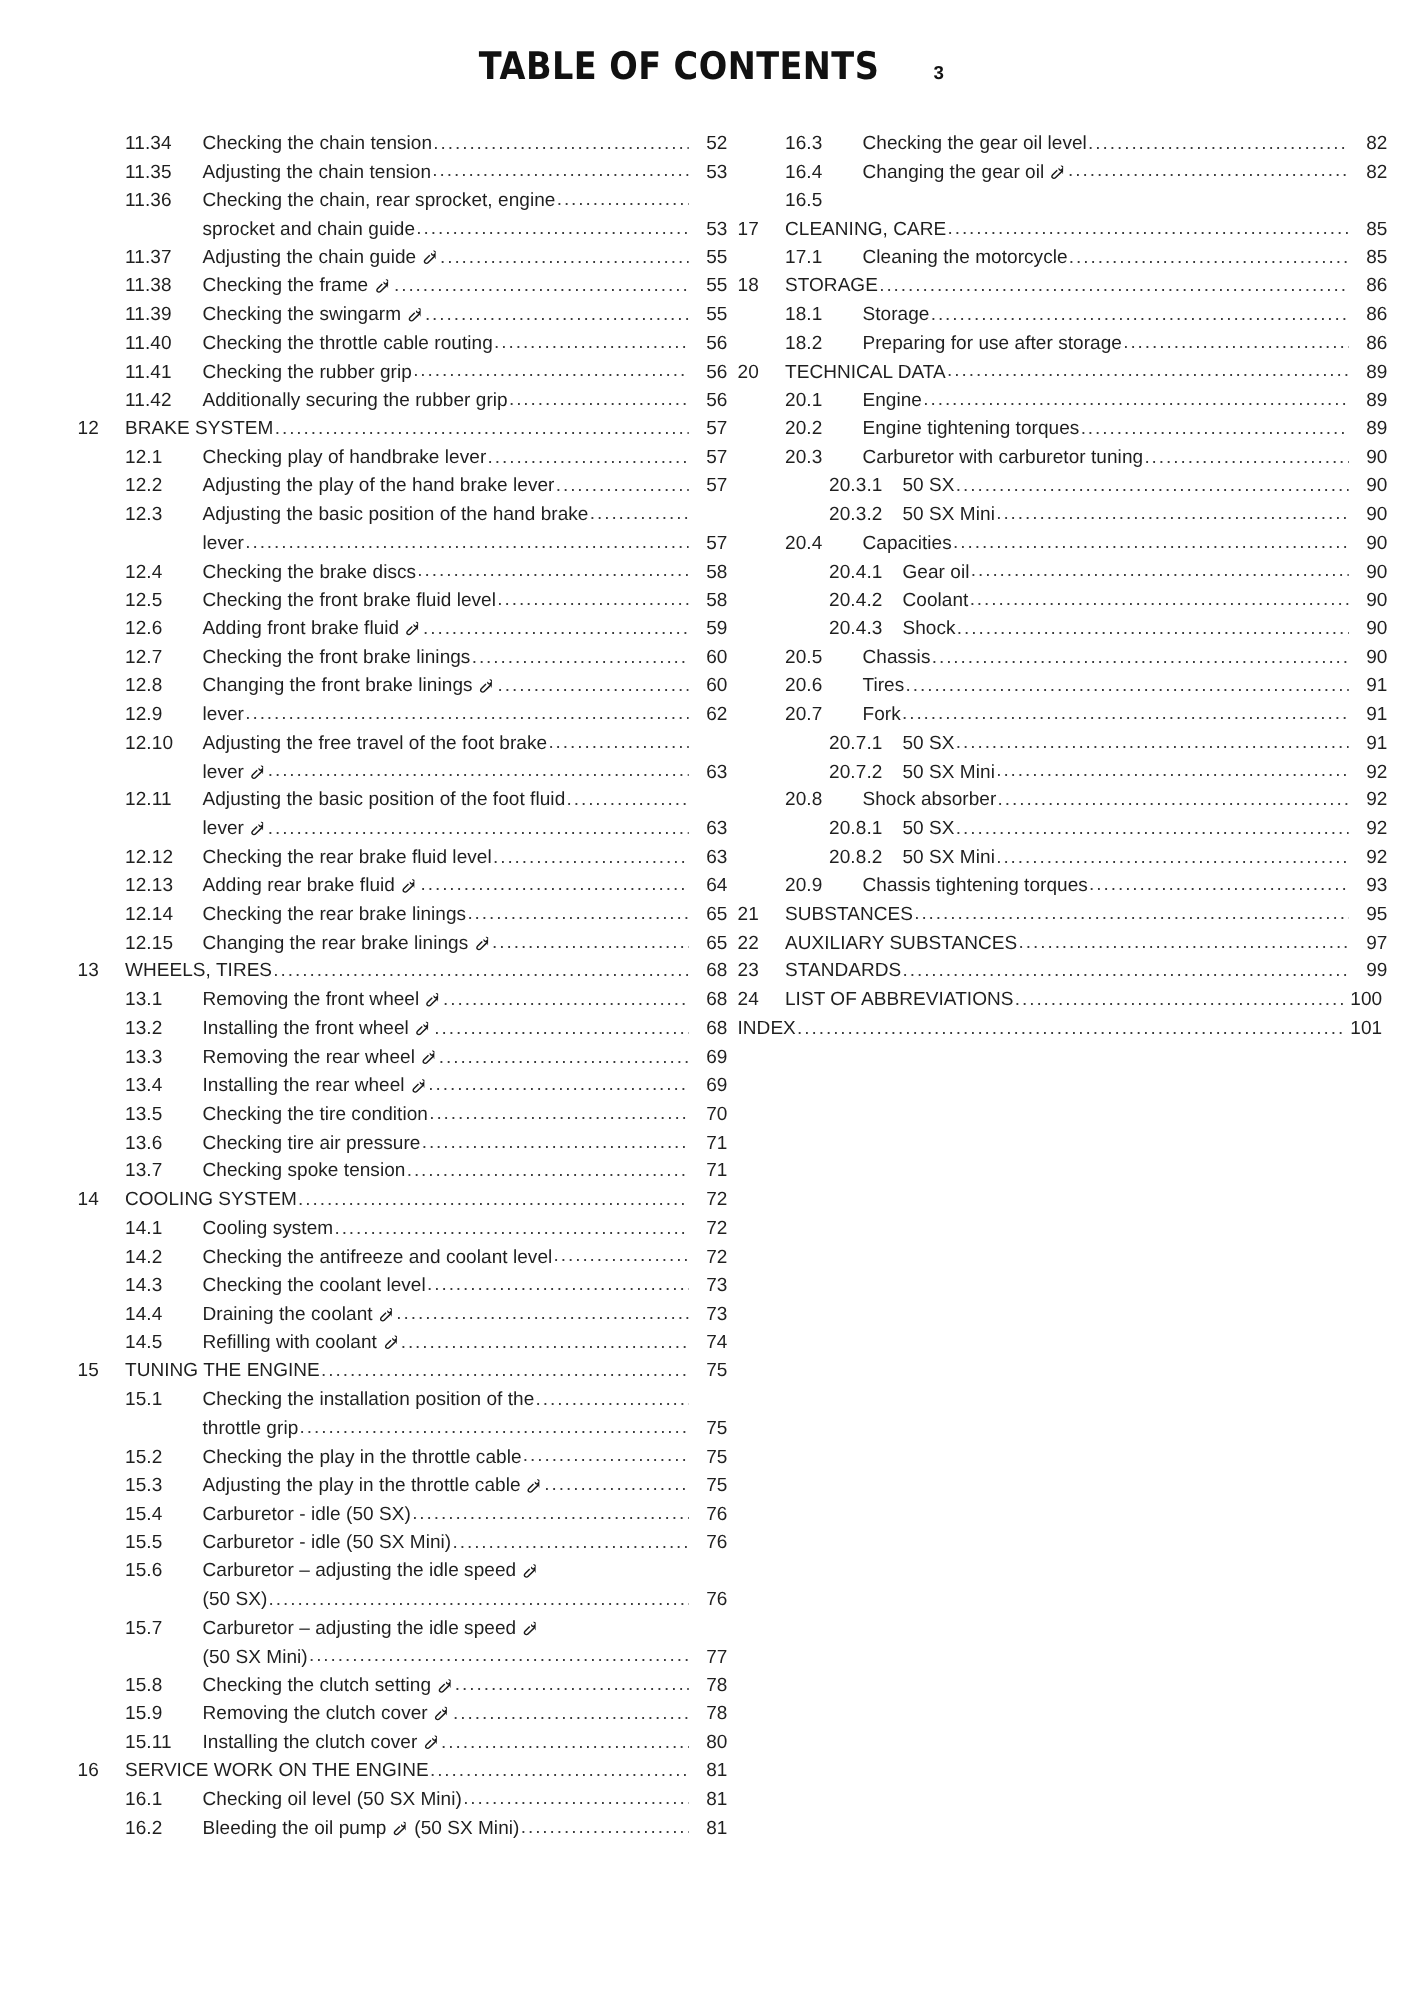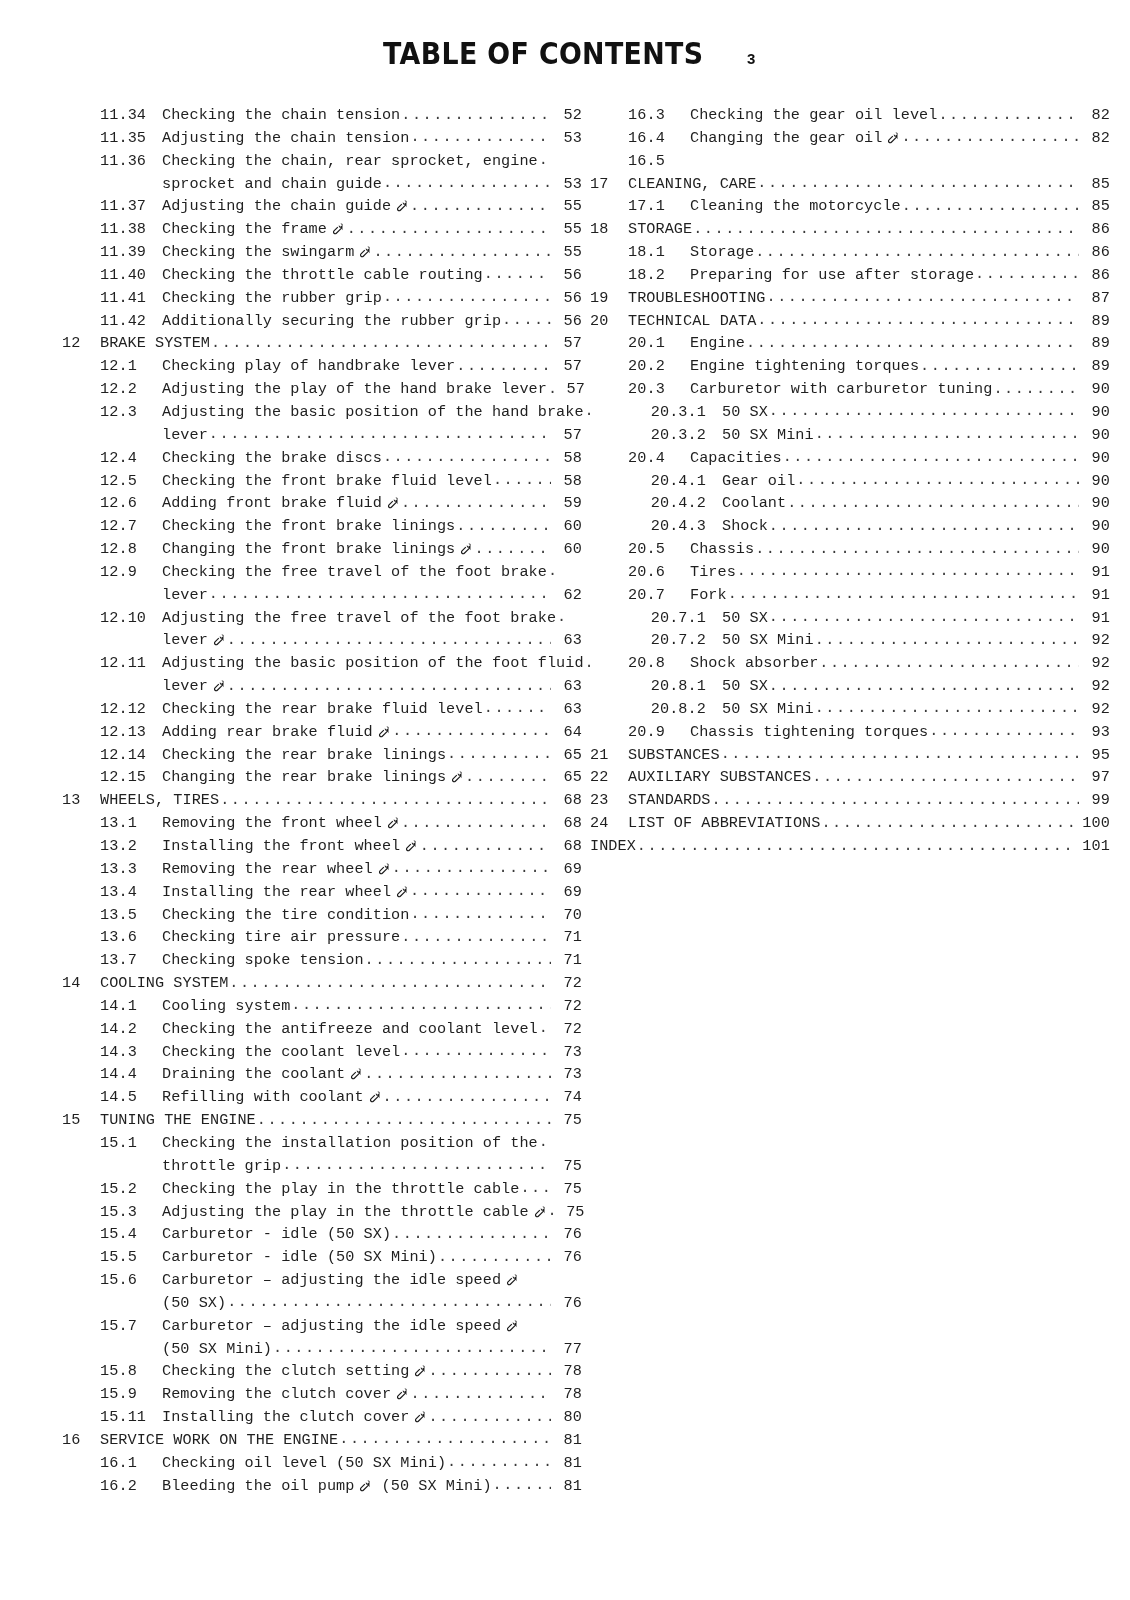--- a/index.html
+++ b/index.html
@@ -52,21 +52,20 @@
     position: absolute;
     top: 104px;
     left: 0;
     width: 1130px;
     display: flex;
     gap: 0px;
   }
   .col {
     width: 520px;
     flex: 0 0 520px;
-    font-family: Liberation Mono, monospace;
   }
   .col-left { margin-left: 62px; }
   .col-right { margin-left: 8px; }
 
   .toc-row {
     display: flex;
     align-items: flex-start;
     font-size: 15.2px;
     line-height: 22.85px;
     color: #1f1f1f;
@@ -121,21 +120,21 @@
   .leader::after {
     content: "........................................................................................................";
   }
   .pg {
     flex: 0 0 auto;
     width: 30px;
     text-align: right;
     font-size: 15.2px;
     letter-spacing: 0.1px;
   }
-  .pg.wide { width: 34px; }
+  .pg.wide { width: 34px; text-align: center; }
 
   .wrench {
     display: inline-block;
     width: 13px;
     height: 13px;
     position: relative;
     top: 2px;
     margin-left: 4px;
     margin-right: 1px;
     flex: 0 0 auto;
@@ -369,25 +368,20 @@
               <span class="spacer-after-wrench"></span>
               <span class="leader"></span>
               <span class="pg">60</span>
             </div>
           </div>
         </div>
         <div class="toc-row lvl2">
           <div class="num">12.9</div>
           <div class="body">
             <div class="line">
-              <span class="label">Checking the free travel of the foot brake</span>
-              <span class="leader"></span>
-              <span class="pg"></span>
-            </div>
-            <div class="line">
               <span class="label">lever</span>
               <span class="leader"></span>
               <span class="pg">62</span>
             </div>
           </div>
         </div>
         <div class="toc-row lvl2">
           <div class="num">12.10</div>
           <div class="body">
             <div class="line">
@@ -907,30 +901,20 @@
             </div>
           </div>
         </div>
         <div class="toc-row lvl2">
           <div class="num">18.2</div>
           <div class="body">
             <div class="line">
               <span class="label">Preparing for use after storage</span>
               <span class="leader"></span>
               <span class="pg">86</span>
-            </div>
-          </div>
-        </div>
-        <div class="toc-row lvl1">
-          <div class="num">19</div>
-          <div class="body">
-            <div class="line">
-              <span class="label">TROUBLESHOOTING</span>
-              <span class="leader"></span>
-              <span class="pg">87</span>
             </div>
           </div>
         </div>
         <div class="toc-row lvl1">
           <div class="num">20</div>
           <div class="body">
             <div class="line">
               <span class="label">TECHNICAL DATA</span>
               <span class="leader"></span>
               <span class="pg">89</span>

